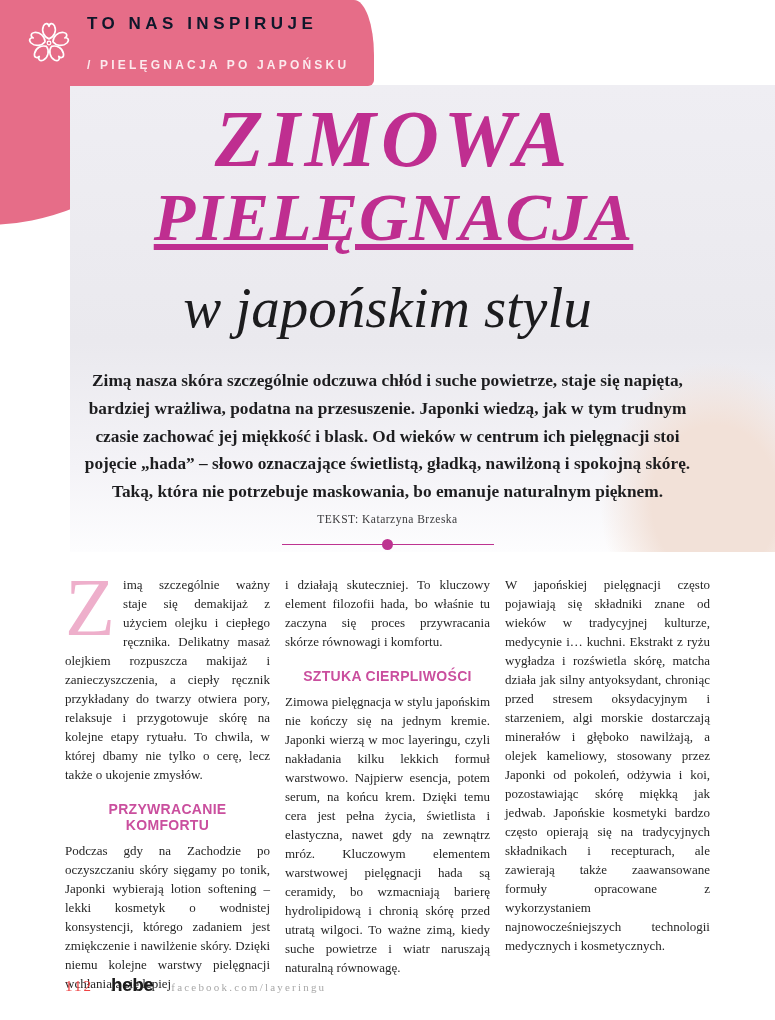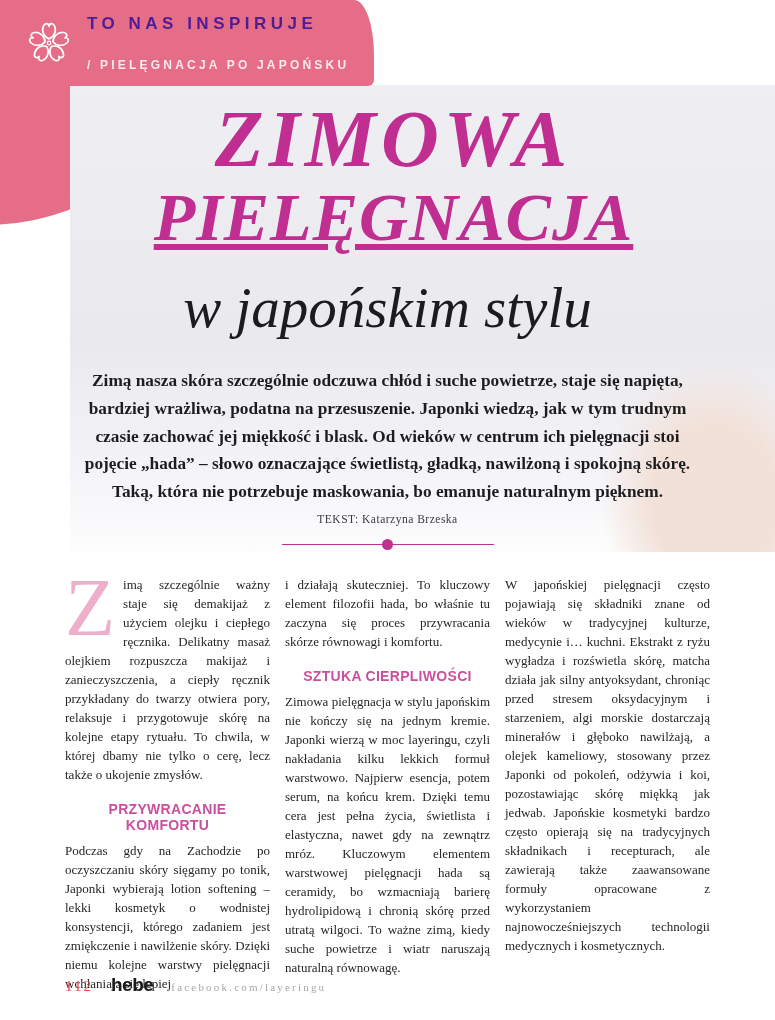--- a/index.html
+++ b/index.html
@@ -9,21 +9,21 @@
   
   .pink-circle{position:absolute;left:-255px;top:-255px;width:480px;height:480px;
                border-radius:50%;background:#e66d88;z-index:1;}
 
   
   .kicker{position:absolute;left:0;top:0;width:374px;height:86px;background:#e66d88;
           border-radius:0 20px 6px 0 / 0 55px 6px 0;z-index:3;
           display:flex;align-items:center;padding-left:26px;box-sizing:border-box;gap:15px;}
   .flower{width:46px;height:46px;display:block;flex:0 0 auto;}
   .kicker-text{display:flex;flex-direction:column;}
-  .kicker-title{font-family:"Liberation Sans",sans-serif;font-weight:bold;color:#4c1d95;
+  .kicker-title{font-family:"Liberation Sans",sans-serif;font-weight:bold;color:#0f172a;
                 font-size:17px;letter-spacing:4.5px;}
   .kicker-sub{font-family:"Liberation Sans",sans-serif;color:rgba(255,255,255,0.85);
               font-size:12px;letter-spacing:3.2px;margin-top:24px;font-weight:bold;}
 
   
   .hero{position:absolute;left:70px;top:85px;right:0;height:467px;z-index:2;
         background:linear-gradient(180deg,#efeef3 0%,#eae9ee 55%,#f4f3f7 82%,#fdfdfe 100%);
         padding:16px 70px 0 0;box-sizing:border-box;text-align:center;overflow:hidden;}
   .hero-photo-hint{position:absolute;right:-55px;bottom:-90px;width:230px;height:280px;
         border-radius:50%;

